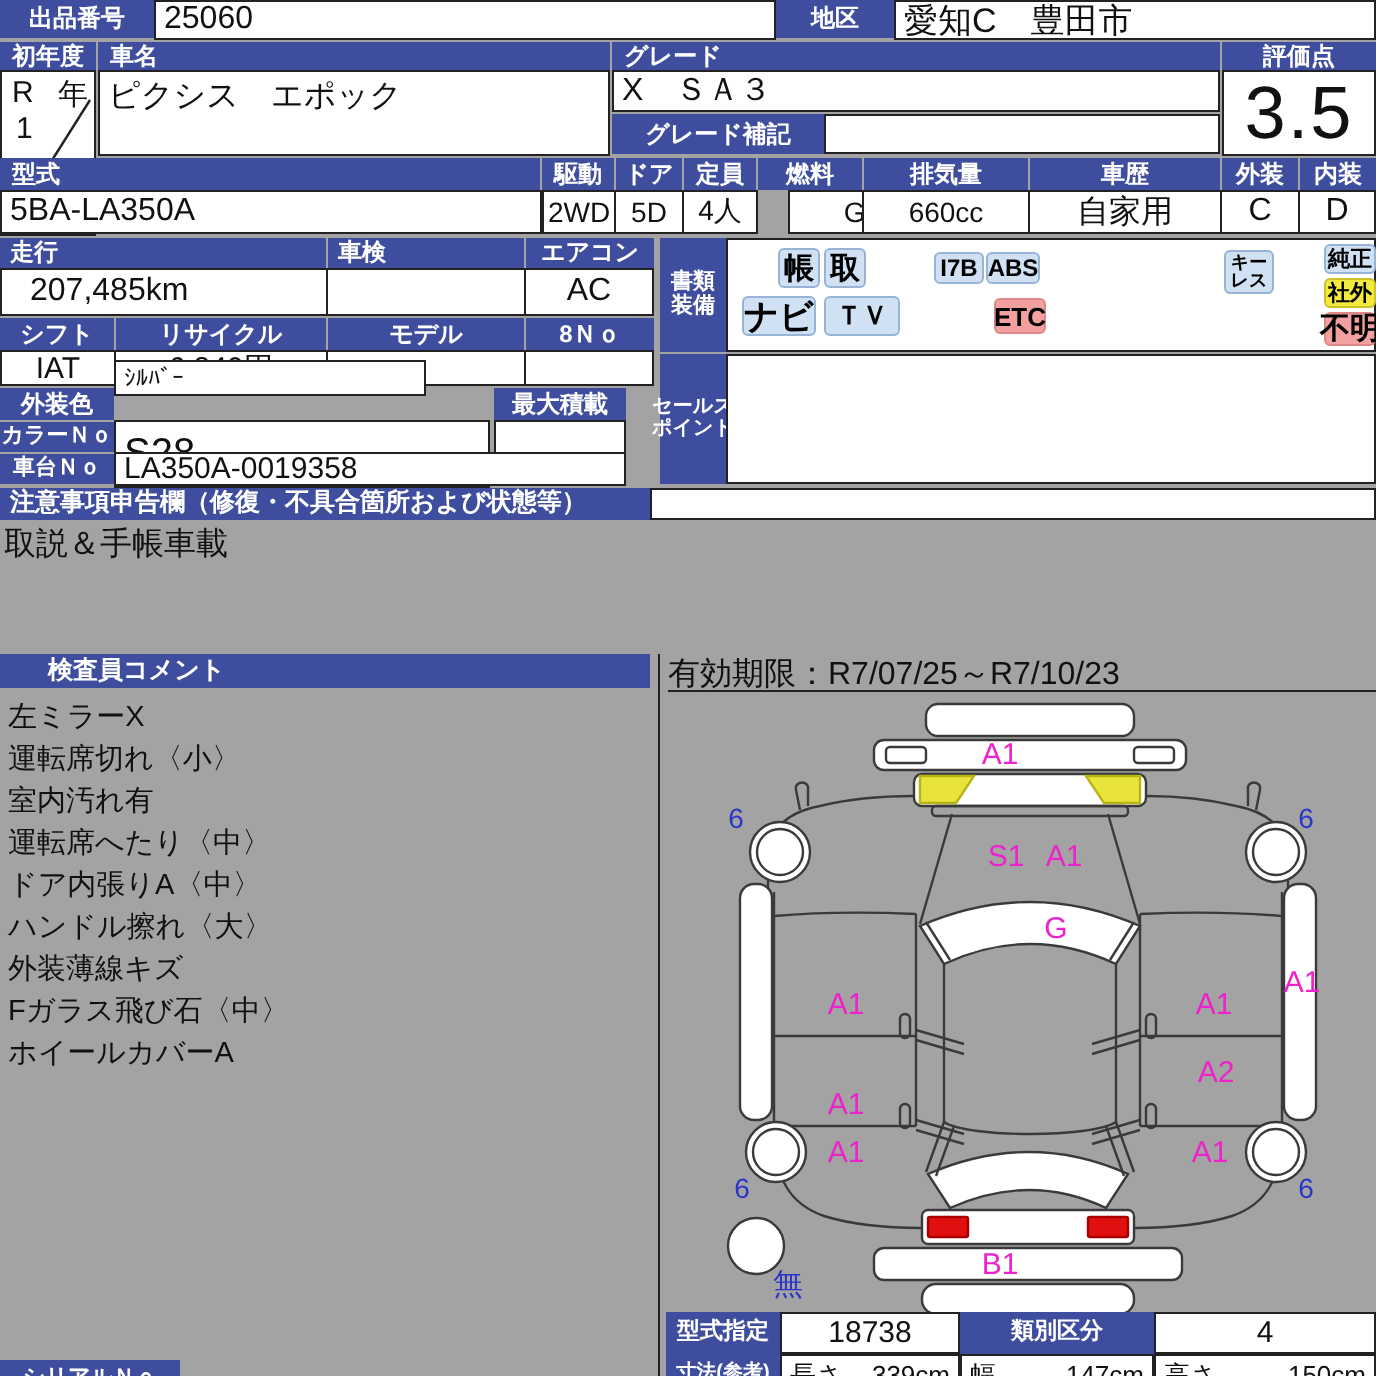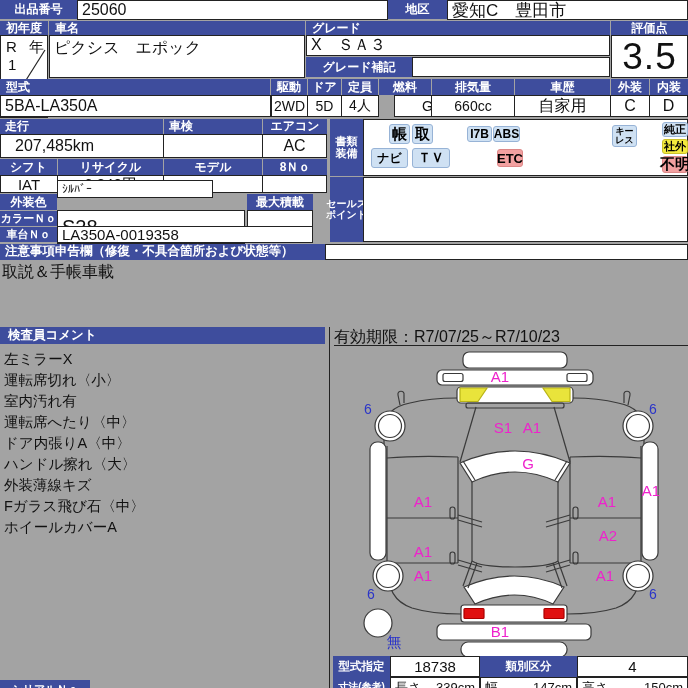--- a/index.html
+++ b/index.html
@@ -99,21 +99,21 @@
   <div class="badge" style="left:412px;top:124px;width:21px;height:20px;font-size:15px">取</div>
   <div class="badge" style="left:467px;top:126px;width:25px;height:16px;font-size:12px">I7B</div>
   <div class="badge" style="left:493px;top:126px;width:27px;height:16px;font-size:12px">ABS</div>
   <div class="badge" style="left:612px;top:125px;width:25px;height:22px;flex-direction:column;font-size:9px;line-height:1">
     <span>キー</span>
     <span>レス</span>
   </div>
   <div class="badge" style="left:662px;top:122px;width:26px;height:15px;font-size:11px">純正</div>
   <div class="badge yellow" style="left:662px;top:139px;width:26px;height:15px;font-size:11px">社外</div>
   <div class="badge pink" style="left:662px;top:156px;width:26px;height:17px;font-size:15px">不明</div>
-  <div class="badge" style="left:371px;top:148px;width:37px;height:20px;font-size:12px">ナビ</div>
+  <div class="badge" style="left:371px;top:148px;width:37px;height:20px;font-size:17px">ナビ</div>
   <div class="badge" style="left:412px;top:148px;width:38px;height:20px;font-size:13px">ＴＶ</div>
   <div class="badge pink" style="left:497px;top:149px;width:26px;height:18px;font-size:13px">ETC</div>
 
   <div class="hdr" style="left:0;top:159px;width:57px;height:16px">シフト</div>
   <div class="hdr" style="left:58px;top:159px;width:105px;height:16px">リサイクル</div>
   <div class="hdr" style="left:164px;top:159px;width:98px;height:16px">モデル</div>
   <div class="hdr" style="left:263px;top:159px;width:64px;height:16px">8Ｎｏ</div>
   <div class="val center" style="left:0;top:175px;width:58px;height:18px;font-size:15px">IAT</div>
   <div class="val center" style="left:57px;top:175px;width:107px;height:18px;font-size:15px">6,840円</div>
   <div class="val" style="left:163px;top:175px;width:100px;height:18px"></div>
@@ -131,21 +131,21 @@
   <div class="hdr" style="left:330px;top:177px;width:33px;height:65px;flex-direction:column;font-size:10px">
     <span>セールス</span>
     <span>ポイント</span>
   </div>
   <div class="val" style="left:363px;top:177px;width:325px;height:65px"></div>
 
   <div class="hdr" style="left:0;top:244px;width:325px;height:16px;justify-content:flex-start;padding-left:5px;font-size:12.5px">注意事項申告欄（修復・不具合箇所および状態等）</div>
   <div class="val" style="left:325px;top:244px;width:363px;height:16px"></div>
   <div class="txt" style="left:2px;top:262px;font-size:16px">取説＆手帳車載</div>
 
-  <div class="hdr" style="left:0;top:327px;width:325px;height:17px;justify-content:flex-start;padding-left:8px;font-size:12.5px">検査員コメント</div>
+  <div class="hdr" style="left:0;top:327px;width:325px;height:17px;justify-content:flex-start;padding-left:24px;font-size:12.5px">検査員コメント</div>
   <div class="vline" style="left:329px;top:327px;height:361px"></div>
   <div class="txt" style="left:334px;top:327px;font-size:16px;width:354px;border-bottom:1px solid #222;height:18px">有効期限：R7/07/25～R7/10/23</div>
   <div id="inspector-comments" style="position:absolute;left:4px;top:349px">
       <div class="comment-line">左ミラーX</div>
       <div class="comment-line">運転席切れ〈小〉</div>
       <div class="comment-line">室内汚れ有</div>
       <div class="comment-line">運転席へたり〈中〉</div>
       <div class="comment-line">ドア内張りA〈中〉</div>
       <div class="comment-line">ハンドル擦れ〈大〉</div>
       <div class="comment-line">外装薄線キズ</div>

